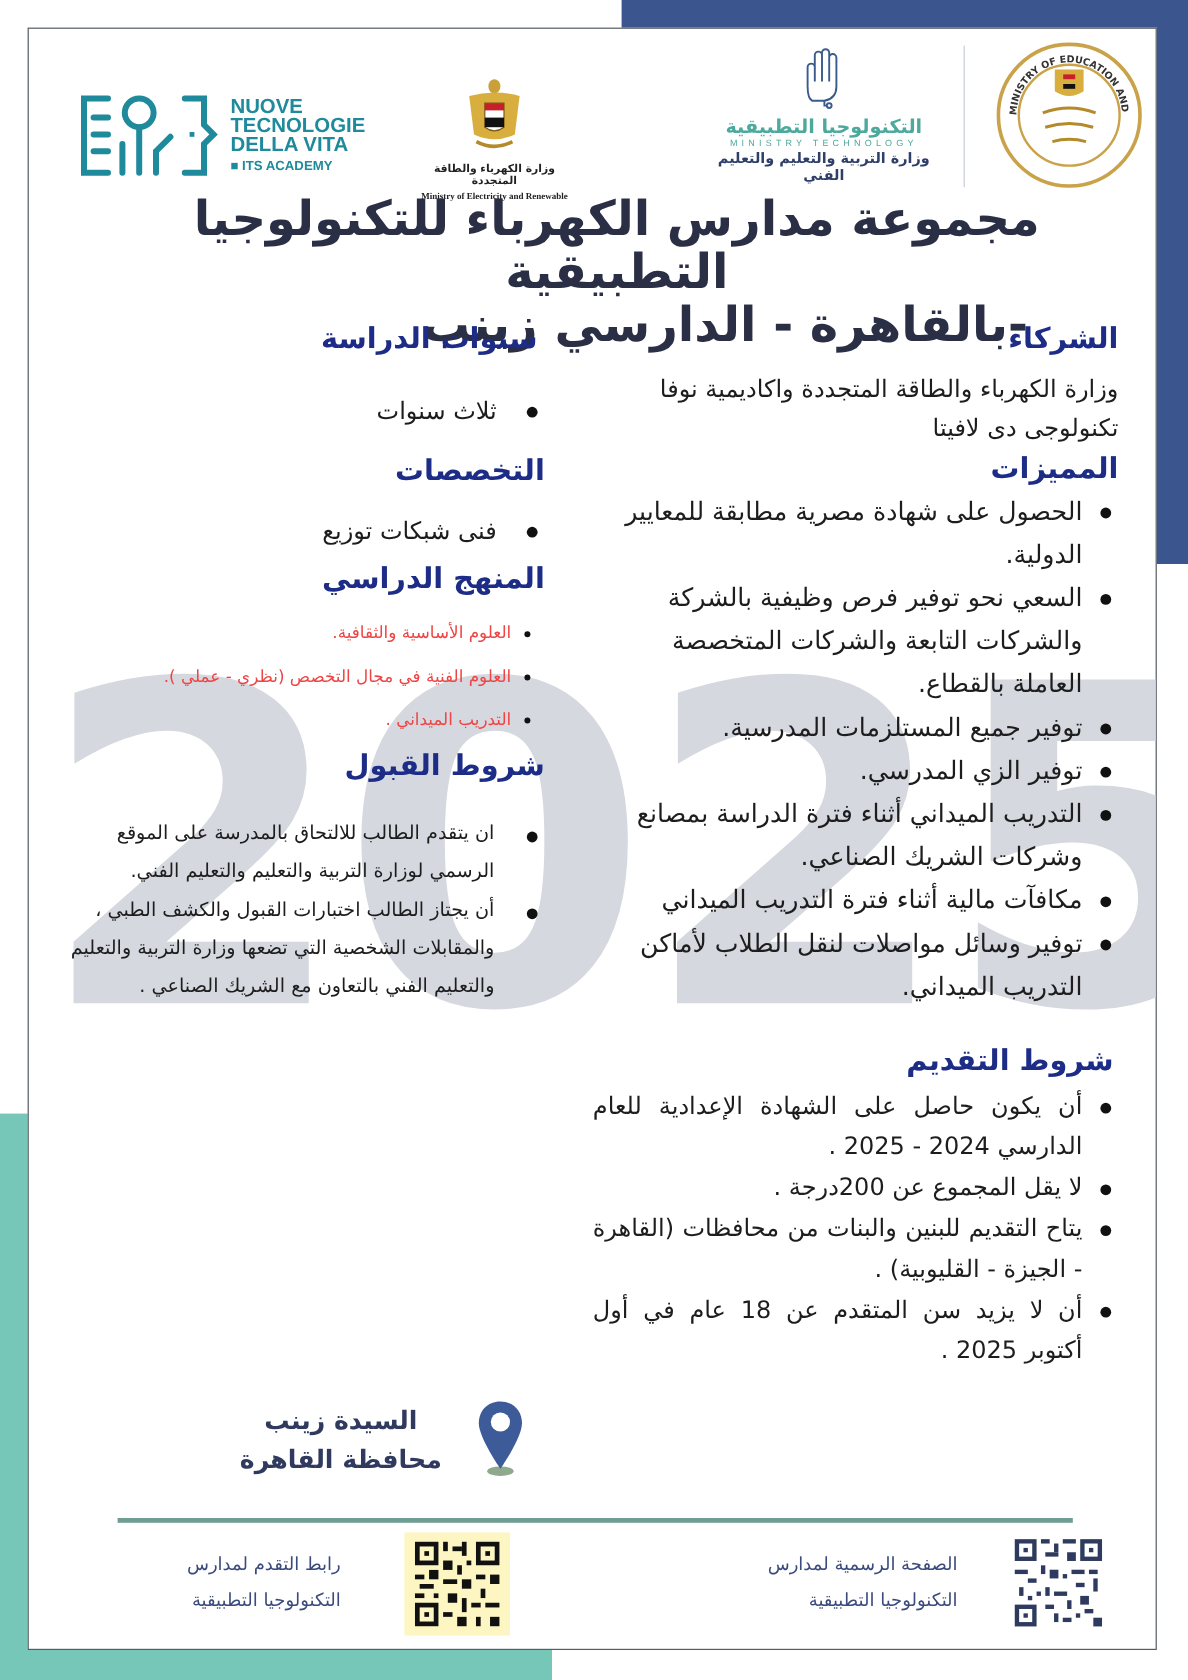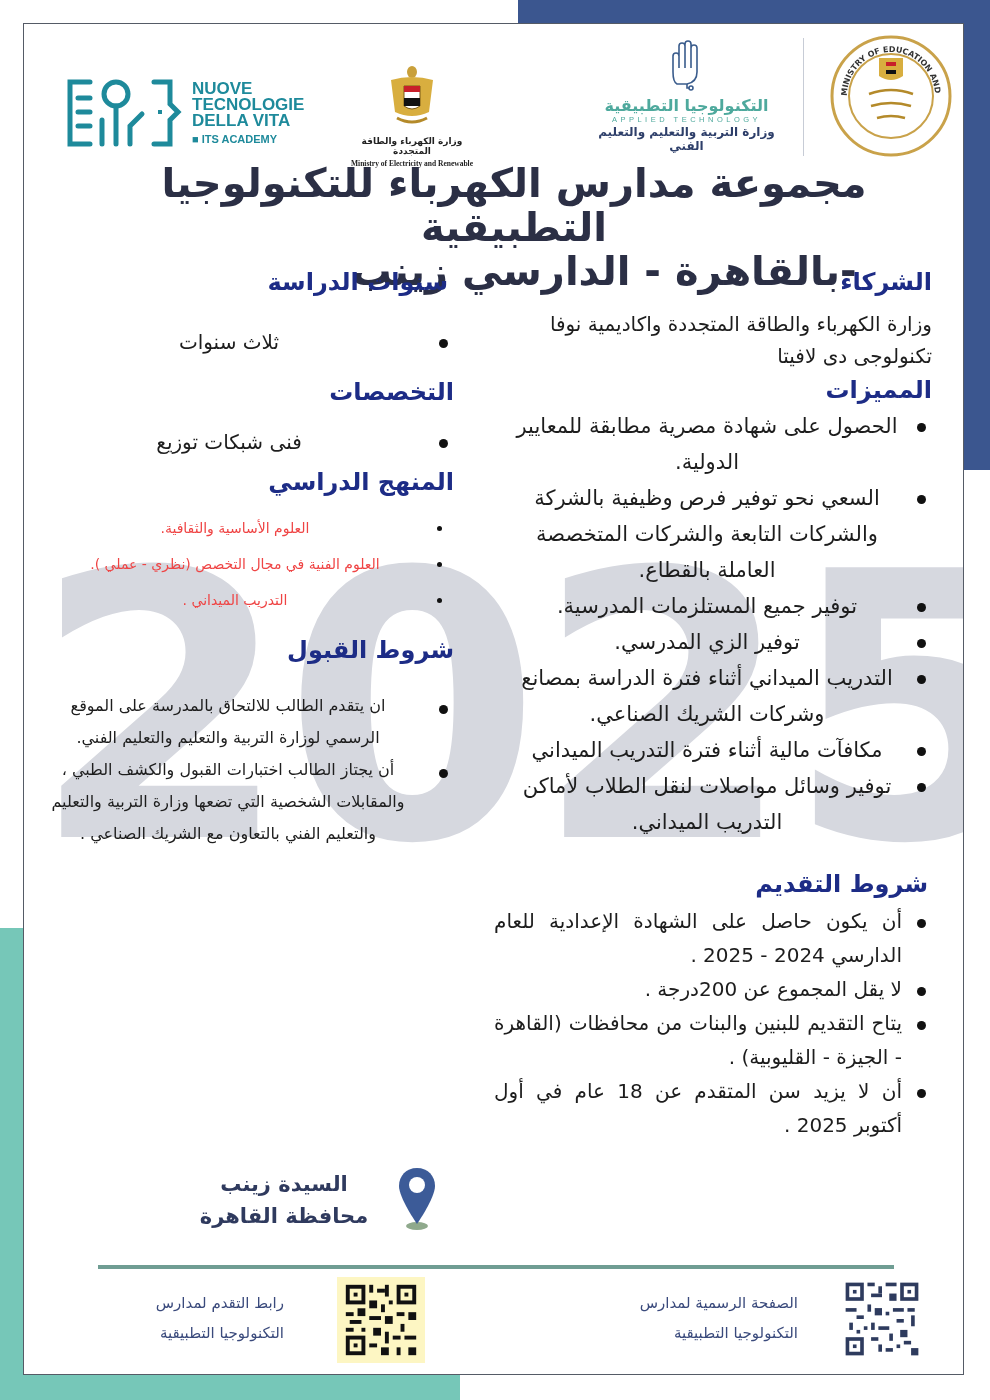--- a/index.html
+++ b/index.html
@@ -7,21 +7,21 @@
   .band-blue { position:absolute; left:518px; top:0; width:472px; height:470px; background:#3b568f; }
   .band-teal { position:absolute; left:0; top:928px; width:460px; height:472px; background:#76c7b8; }
   .frame { position:absolute; left:23px; top:23px; width:941px; height:1352px; background:#ffffff; border:1.5px solid #555b66; box-sizing:border-box; overflow:hidden; }
   .watermark { position:absolute; left:8px; top:500px; font-family:"DejaVu Sans", sans-serif; font-weight:bold; font-size:370px; line-height:1; color:#d6d8df; letter-spacing:-6px; white-space:nowrap; z-index:0; }
   .content { position:absolute; left:0; top:0; width:100%; height:100%; z-index:1; }
   .abs { position:absolute; }
   .rtl { direction:rtl; text-align:right; }
   .title { left:100px; width:780px; top:137px; text-align:center; direction:rtl; color:#2b2f45; font-weight:bold; font-size:40px; line-height:44px; }
   .h { color:#1d2c86; font-weight:bold; font-size:24px; }
   .body-text { color:#1d1d1d; font-size:21px; line-height:36px; }
-  ul { margin:0; padding:0; list-style:none;text-align:center; }
+  ul { margin:0; padding:0; list-style:none; }
   li.b { position:relative; padding-right:30px; }
   li.b::before { content:""; position:absolute; right:6px; top:15px; width:9px; height:9px; background:#111; border-radius:50%; }
   li.s { position:relative; padding-right:22px; font-size:14px; line-height:36px; color:#ef4444; }
   li.s::before { content:""; position:absolute; right:6px; top:16px; width:5px; height:5px; background:#111; border-radius:50%; }
   .logo-text { font-family:"Liberation Sans", sans-serif; font-weight:bold; color:#1e8a9b; font-size:17px; line-height:16px; }
   .divider { position:absolute; left:74px; top:1241px; width:796px; height:4px; background:#6f9d93; }
   .qr { position:absolute; width:80px; height:80px; }
   .footer-text { color:#3a4a7c; font-size:15px; line-height:30px; direction:rtl; }
   .loc-text { color:#2f3a5e; font-weight:bold; font-size:21px; line-height:32px; direction:rtl; text-align:center; }
 </style>
@@ -72,21 +72,21 @@
 
     <div class="abs" style="left:555px; top:14px; width:215px; height:120px; text-align:center;">
       <svg width="40" height="56" viewBox="0 0 40 56" style="display:block; margin:0 auto;">
         <g fill="none" stroke="#3a5c8c" stroke-width="1.6">
           <path d="M6 34 V18 a3 3 0 0 1 6 0 V30 M12 30 V8 a3 3 0 0 1 6 0 V30 M18 30 V6 a3 3 0 0 1 6 0 V30 M24 30 V10 a3 3 0 0 1 6 0 V34 Q30 44 20 46 H10 Q6 44 6 34"></path>
           <circle cx="24" cy="50" r="2"></circle>
           <path d="M20 46 V50 H22"></path>
         </g>
       </svg>
       <div style="font-size:16px; font-weight:bold; color:#4ea99d; direction:rtl; margin-top:2px;">التكنولوجيا التطبيقية</div>
-      <div style="font-family:'Liberation Sans', sans-serif; font-size:7.5px; letter-spacing:3.5px; color:#4ea99d;">APPLIED TECHNOLOGY</div>
+      <div style="font-family:'Liberation Sans', sans-serif; font-size:7.5px; letter-spacing:3.5px; color:#4ea99d;">MINISTRY TECHNOLOGY</div>
       <div style="font-size:12px; font-weight:bold; color:#2e3f6a; direction:rtl; margin-top:1px;">وزارة التربية والتعليم والتعليم الفني</div>
     </div>
 
     <div class="abs" style="left:779px; top:14px; width:1px; height:118px; background:#c7ccd6;"></div>
 
     <div class="abs" style="left:805px; top:10px; width:124px; height:124px;">
       <svg width="124" height="124" viewBox="0 0 124 124">
         <circle cx="62" cy="62" r="59" fill="#fff" stroke="#c9a24a" stroke-width="3"></circle>
         <circle cx="62" cy="62" r="42" fill="none" stroke="#c9a24a" stroke-width="2"></circle>
         <path d="M50 24 H74 V42 Q62 50 50 42 Z" fill="#d8ae3f"></path>
@@ -133,21 +133,21 @@
       <div class="h" style="line-height:40px; margin-top:12px;">التخصصات</div>
       <ul class="body-text" style="margin-top:12px; font-size:20px;">
         <li class="b" style="padding-right:40px;">فنى شبكات توزيع</li>
       </ul>
       <div class="h" style="line-height:40px; margin-top:2px;">المنهج الدراسي</div>
       <ul style="margin-top:8px; padding-right:6px;">
         <li class="s">العلوم الأساسية والثقافية.</li>
         <li class="s">العلوم الفنية في مجال التخصص (نظري - عملي ).</li>
         <li class="s">التدريب الميداني .</li>
       </ul>
-      <div class="h" style="line-height:40px; margin-top:12px;">شروط القبول</div>
+      <div class="h" style="line-height:40px; ">شروط القبول</div>
       <ul class="body-text" style="margin-top:20px; font-size:16px; line-height:32px;">
         <li class="b" style="padding-right:42px;">ان يتقدم الطالب للالتحاق بالمدرسة على الموقع الرسمي لوزارة التربية والتعليم والتعليم الفني.</li>
         <li class="b" style="padding-right:42px;">أن يجتاز الطالب اختبارات القبول والكشف الطبي ، والمقابلات الشخصية التي تضعها وزارة التربية والتعليم والتعليم الفني بالتعاون مع الشريك الصناعي .</li>
       </ul>
     </div>
 
     <div class="abs" style="left:160px; top:1140px; width:260px; height:80px;">
       <div class="loc-text abs" style="left:0; top:4px; width:200px;">
         <div>السيدة زينب</div>
         <div>محافظة القاهرة</div>

